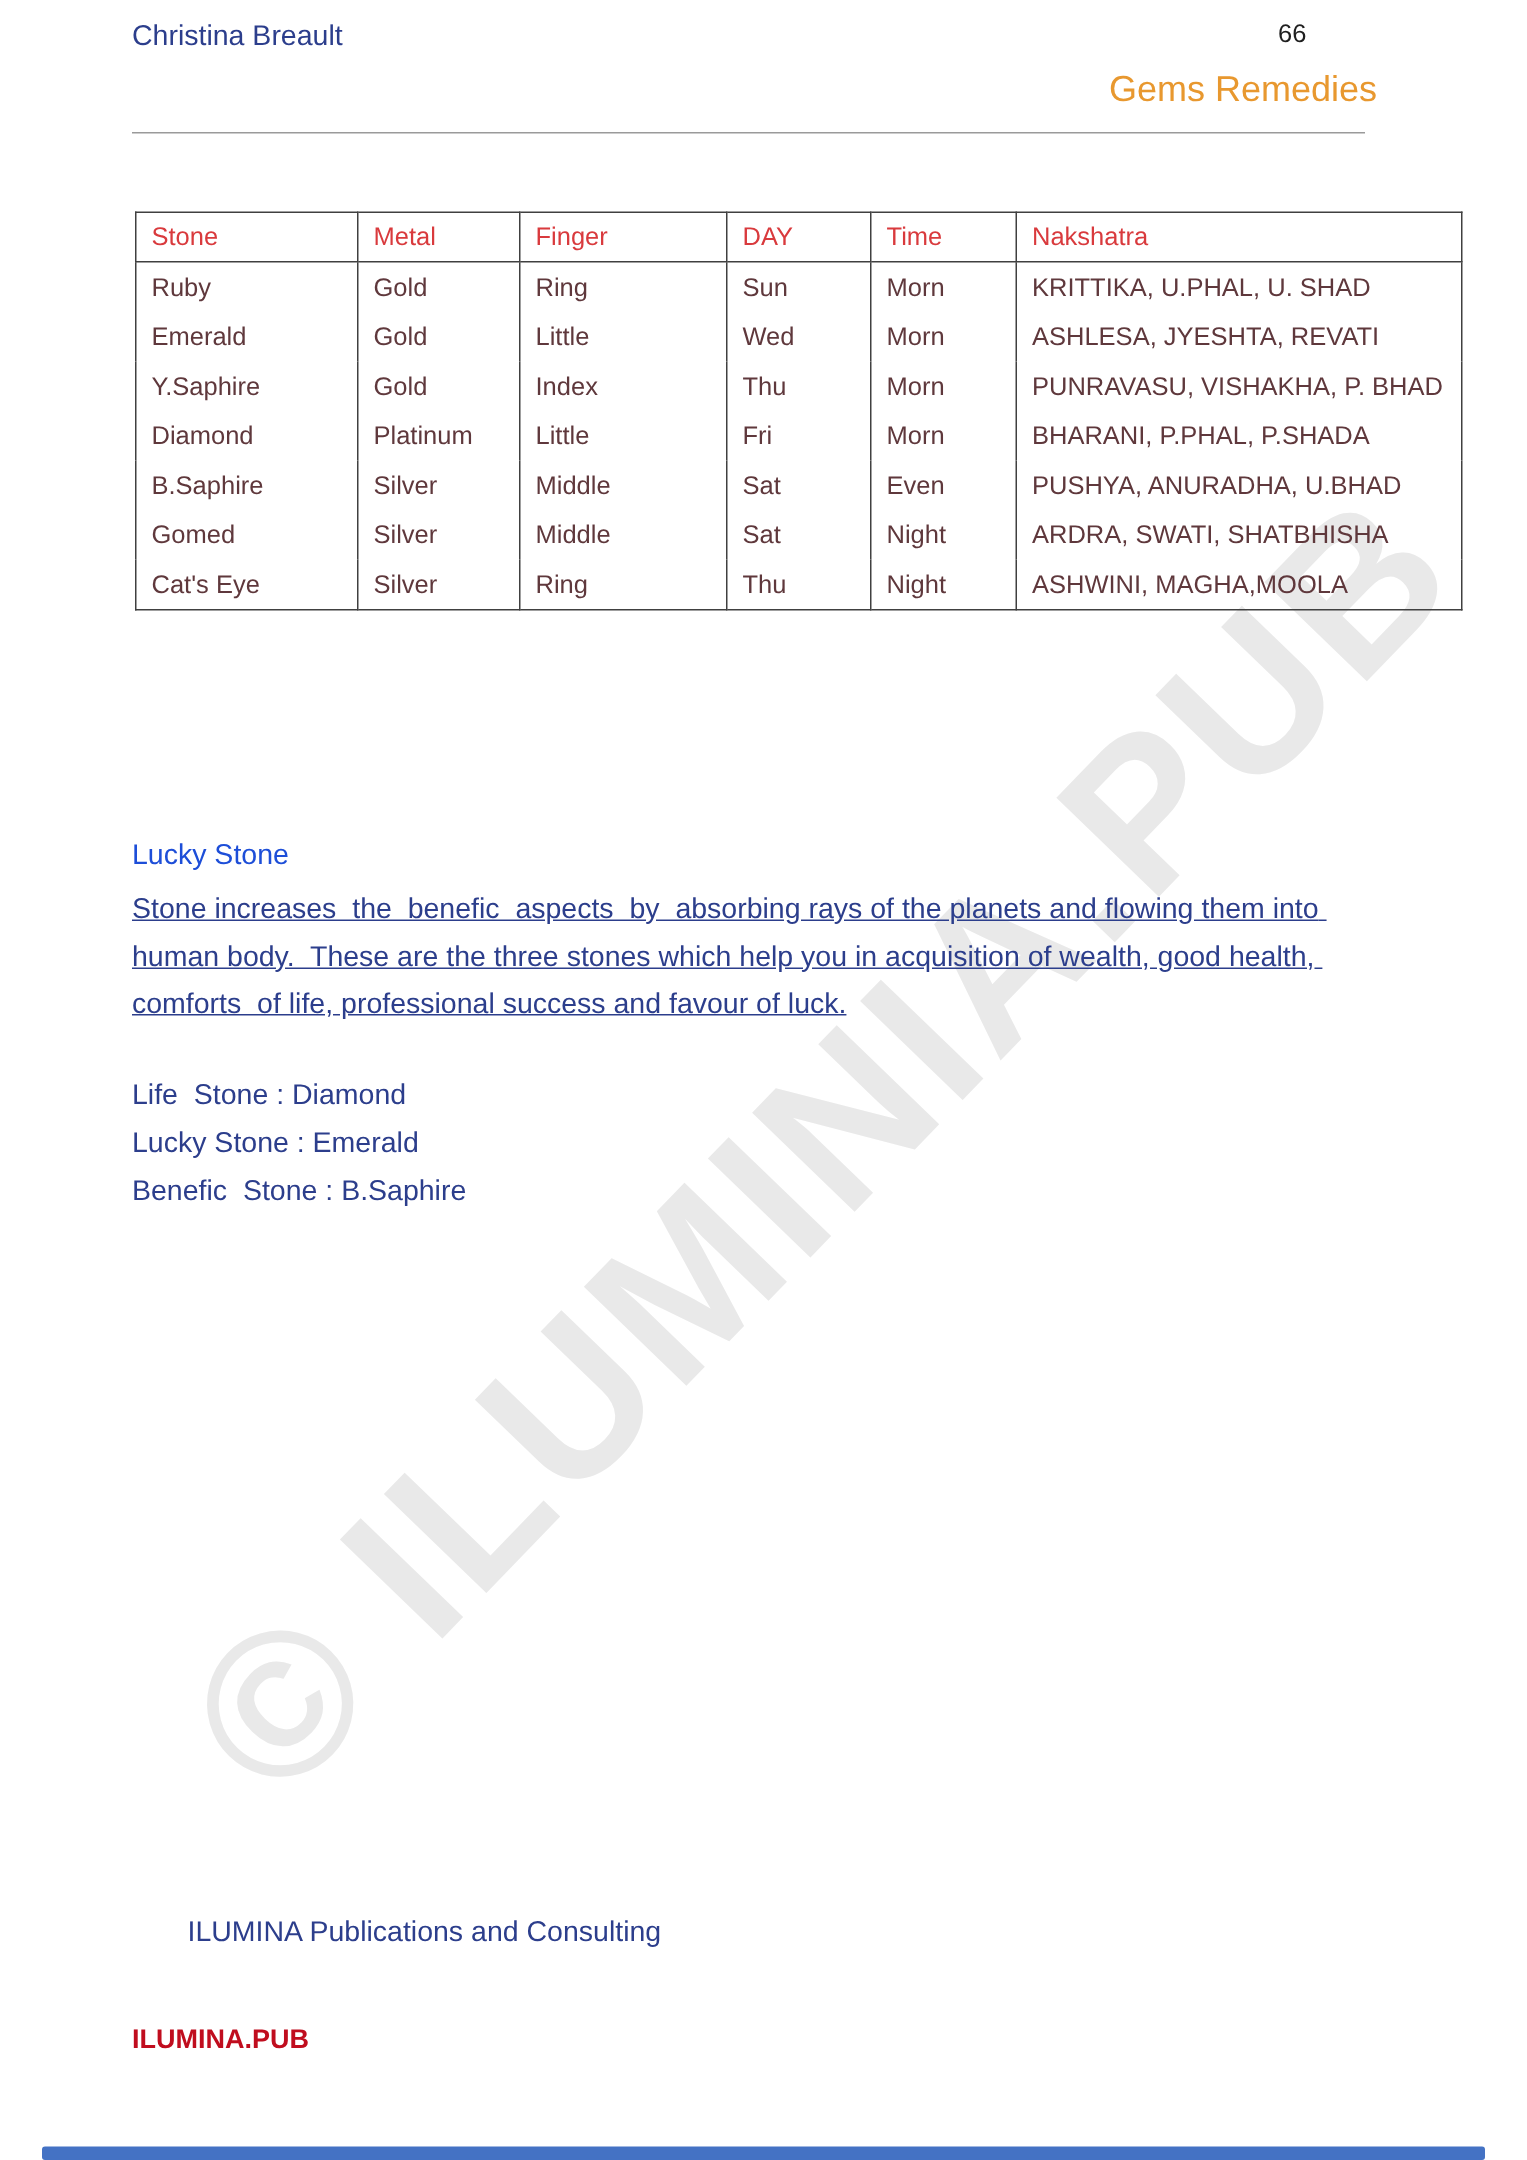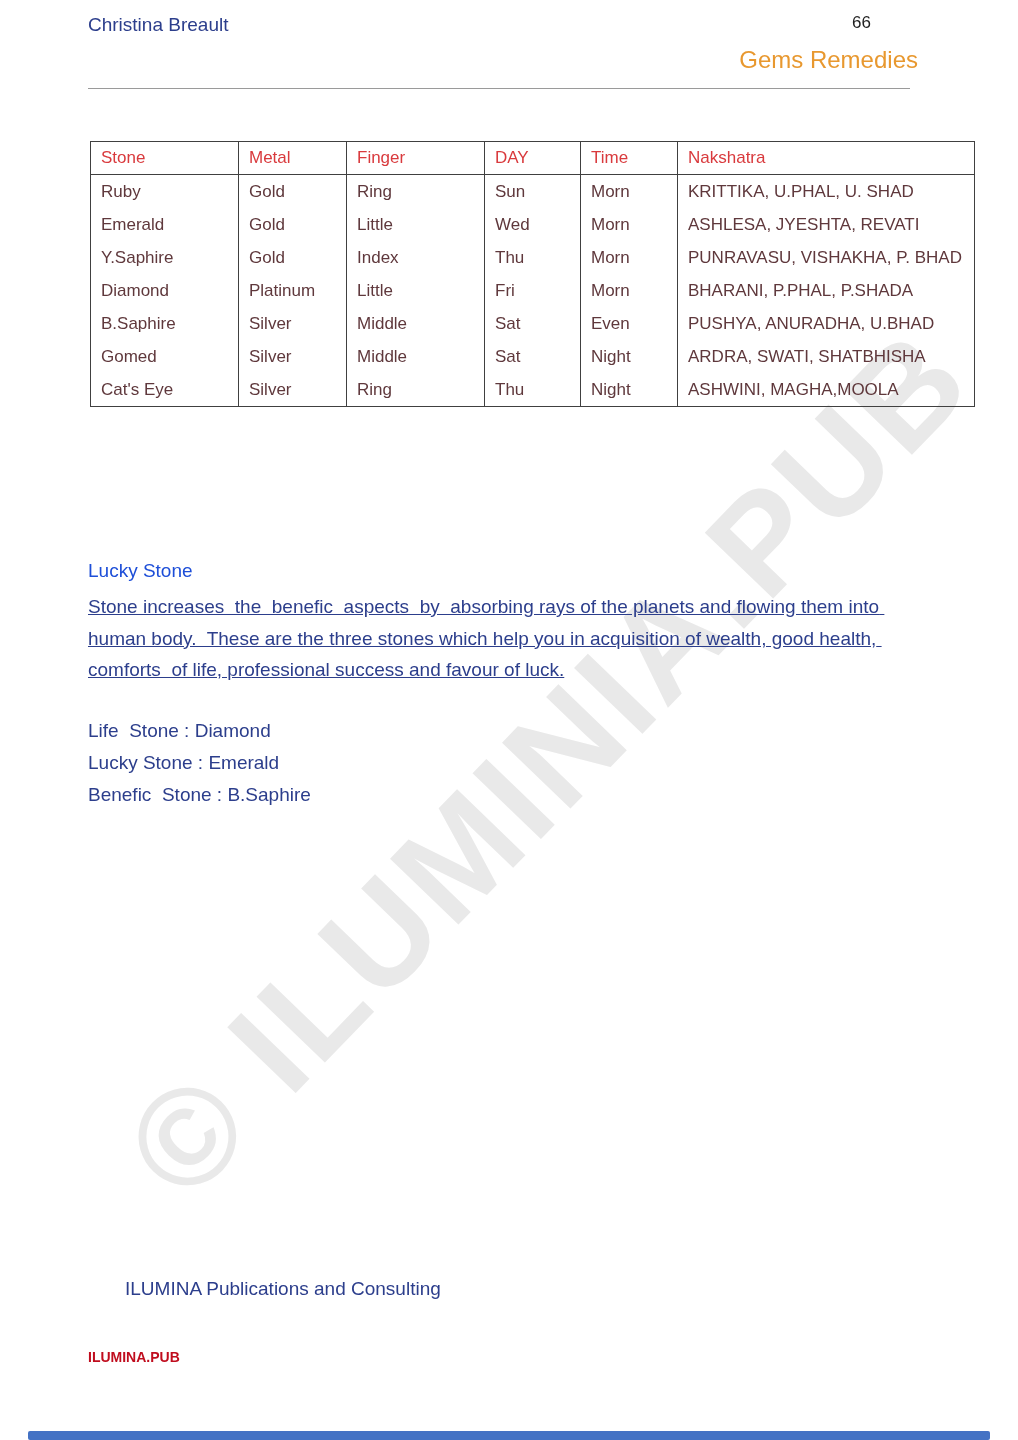--- a/index.html
+++ b/index.html
@@ -75,21 +75,21 @@
     line-height:31.5px;
     white-space:pre-wrap;
     text-decoration:underline;
   }
   .stone-line{left:88px;font-size:19px;color:#2c3e8c;white-space:pre-wrap;}
   #stone-line-0{top:720px;}
   #stone-line-1{top:752px;}
   #stone-line-2{top:784px;}
   
   #publisher{left:88px;top:1278px;font-size:19px;color:#2c3e8c;margin-left:37px;}
-  #site{left:88px;top:1349px;font-size:14px;font-weight:bold;color:#c00d1e;}
+  #site{left:88px;top:1349px;font-size:18px;font-weight:bold;color:#c00d1e;}
   #footer-bar{
     position:absolute;left:28px;right:28px;bottom:0;height:9px;
     z-index:1;border-radius:2px;
   }
 </style>
 </head>
 <body>
 
 <div id="watermark">© ILUMINIA.PUB</div>
 

